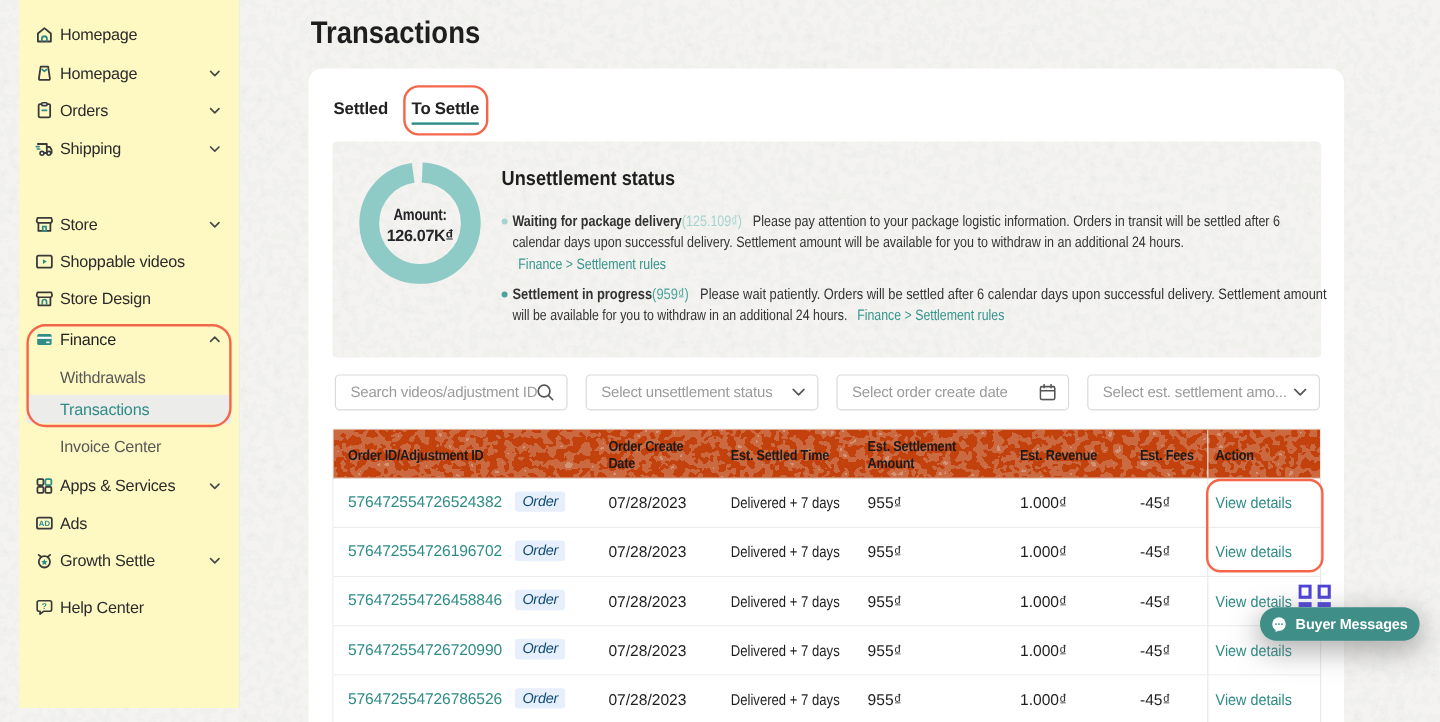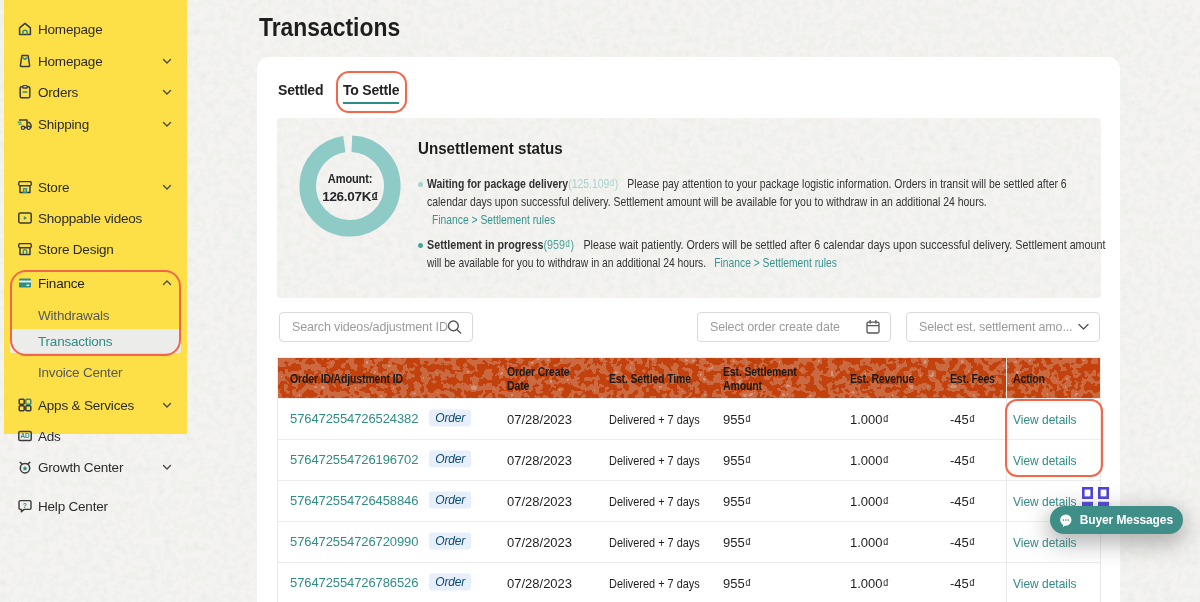--- a/index.html
+++ b/index.html
@@ -1,21 +1,21 @@
 <!DOCTYPE html>
 <html><head>
 <meta charset="utf-8">
 <style>
   * { margin:0; padding:0; box-sizing:border-box; }
   html,body { width:1200px; height:602px; overflow:hidden; }
   body { font-family:"Liberation Sans", sans-serif; }
   #root { position:relative; width:1200px; height:602px; background:#f4f3f1; overflow:hidden; }
 
   
-  #side { position:absolute; left:4px; top:0; width:184px; height:434px; background:#fde047;
+  #side { position:absolute; left:16px; top:0; width:184px; height:590px; background:#fef9c3;
           border-right:1px solid #ececea; }
   .mi { position:absolute; left:0; width:184px; height:24px; }
   .mi .ic { position:absolute; left:13px; top:50%; margin-top:-8px; width:16px; height:16px; }
   .mi .lb { position:absolute; left:34px; top:50%; transform:translateY(-50%);
             font-size:13.5px; letter-spacing:-0.2px; color:#2b2b2b; font-weight:500; white-space:nowrap; }
   .mi .ch { position:absolute; left:157px; top:50%; margin-top:-6px; width:12px; height:12px; }
   .sub .lb { font-weight:400; color:#585858; }
   #hl-trans { position:absolute; left:6px; top:329px; width:171px; height:24px; background:#ececeb; border-radius:3px; }
   #ann-side { position:absolute; left:6px; top:270px; width:171px; height:86px; border:2px solid #f4664a; border-radius:16px; }
 
@@ -195,21 +195,21 @@
           <text x="8" y="10.3" text-anchor="middle" font-size="6.4" font-weight="700" fill="#2f8c86" font-family="Liberation Sans,sans-serif">AD</text>
         </svg>
       <span class="lb">Ads</span>
     </div>
     <div class="mi" style="top:455px">
       <svg class="ic" viewBox="0 0 16 16">
           <circle cx="8" cy="9.2" r="4.7" fill="none" stroke="#3a3a3a" stroke-width="1.5"></circle>
           <path d="M3.2 3.4 l2 1.6 M12.8 3.4 l-2 1.6" stroke="#3a3a3a" stroke-width="1.5" stroke-linecap="round"></path>
           <path d="M8 6.8 l.8 1.6 1.8.3 -1.3 1.3.3 1.8 -1.6 -.9 -1.6.9.3 -1.8 -1.3 -1.3 1.8 -.3 Z" fill="#2f8c86"></path>
         </svg>
-      <span class="lb">Growth Center</span>
+      <span class="lb">Growth Settle</span>
       <svg class="ch" viewBox="0 0 12 12">
           <path d="M2.5 4.5 L6 8 L9.5 4.5" fill="none" stroke="#4a4a4a" stroke-width="1.4" stroke-linecap="round" stroke-linejoin="round"></path>
         </svg>
     </div>
     <div class="mi" style="top:494px">
       <svg class="ic" viewBox="0 0 16 16">
           <path d="M3.4 2.6 h9.2 a1.4 1.4 0 0 1 1.4 1.4 v6 a1.4 1.4 0 0 1 -1.4 1.4 H7.2 L4.4 13.8 V11.4 H3.4 A1.4 1.4 0 0 1 2 10 V4 a1.4 1.4 0 0 1 1.4 -1.4 Z" fill="none" stroke="#3a3a3a" stroke-width="1.4" stroke-linejoin="round"></path>
           <text x="8" y="9.6" text-anchor="middle" font-size="7" font-weight="700" fill="#2f8c86" font-family="Liberation Sans,sans-serif">?</text>
         </svg>
       <span class="lb">Help Center</span>
@@ -247,20 +247,26 @@
     <span class="dot" style="background:#4aa39b"></span>
     <div class="ln" style="transform:scaleX(0.853)"><b>Settlement in progress</b><span class="tl-mid">(959₫)</span><span class="gap"></span>Please wait patiently. Orders will be settled after 6 calendar days upon successful delivery. Settlement amount</div>
     <div class="ln" style="transform:scaleX(0.817)">will be available for you to withdraw in an additional 24 hours.<span style="display:inline-block;width:10px"></span><span class="tlink">Finance &gt; Settlement rules</span></div>
   </div>
 
   <div class="filter" style="left:279px">
     <span class="ph">Search videos/adjustment ID</span>
     <svg width="15" height="15" viewBox="0 0 15 15">
         <circle cx="6.4" cy="6.4" r="4.9" fill="none" stroke="#555" stroke-width="1.4"></circle>
         <line x1="10.2" y1="10.2" x2="13.6" y2="13.6" stroke="#555" stroke-width="1.4" stroke-linecap="round"></line>
+      </svg>
+  </div>
+  <div class="filter" style="left:488px">
+    <span class="ph">Select unsettlement status</span>
+    <svg width="11" height="7" viewBox="0 0 11 7">
+        <path d="M1 1l4.5 4.5L10 1" fill="none" stroke="#555" stroke-width="1.4" stroke-linecap="round" stroke-linejoin="round"></path>
       </svg>
   </div>
   <div class="filter" style="left:697px">
     <span class="ph">Select order create date</span>
     <svg width="14" height="14" viewBox="0 0 14 14">
         <rect x="1" y="2.2" width="12" height="10.8" rx="1.4" fill="none" stroke="#555" stroke-width="1.3"></rect>
         <line x1="1" y1="5.6" x2="13" y2="5.6" stroke="#555" stroke-width="1.3"></line>
         <line x1="4.1" y1="0.6" x2="4.1" y2="3.2" stroke="#555" stroke-width="1.3" stroke-linecap="round"></line>
         <line x1="9.9" y1="0.6" x2="9.9" y2="3.2" stroke="#555" stroke-width="1.3" stroke-linecap="round"></line>
       </svg>

